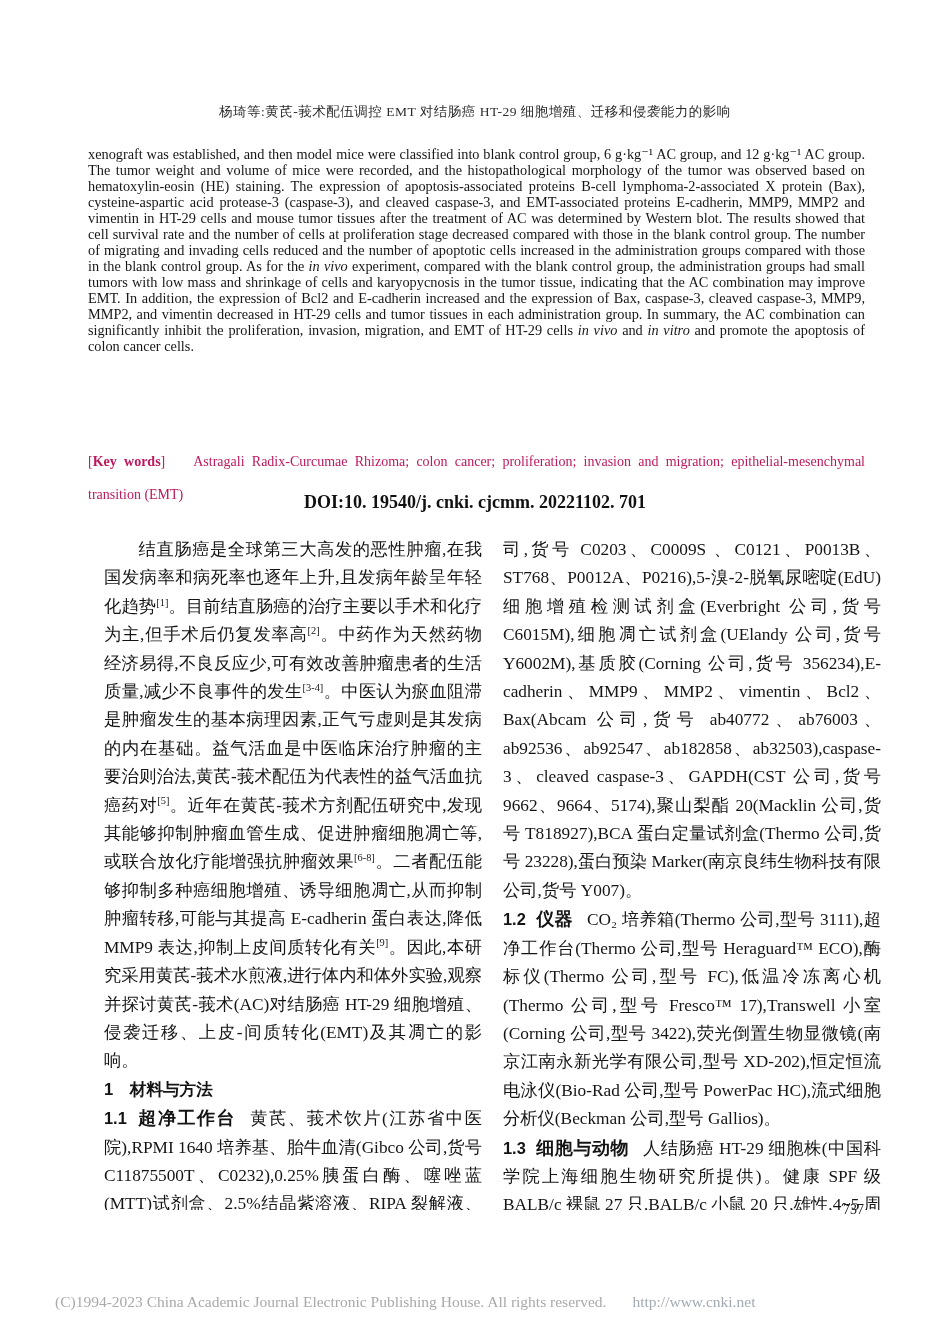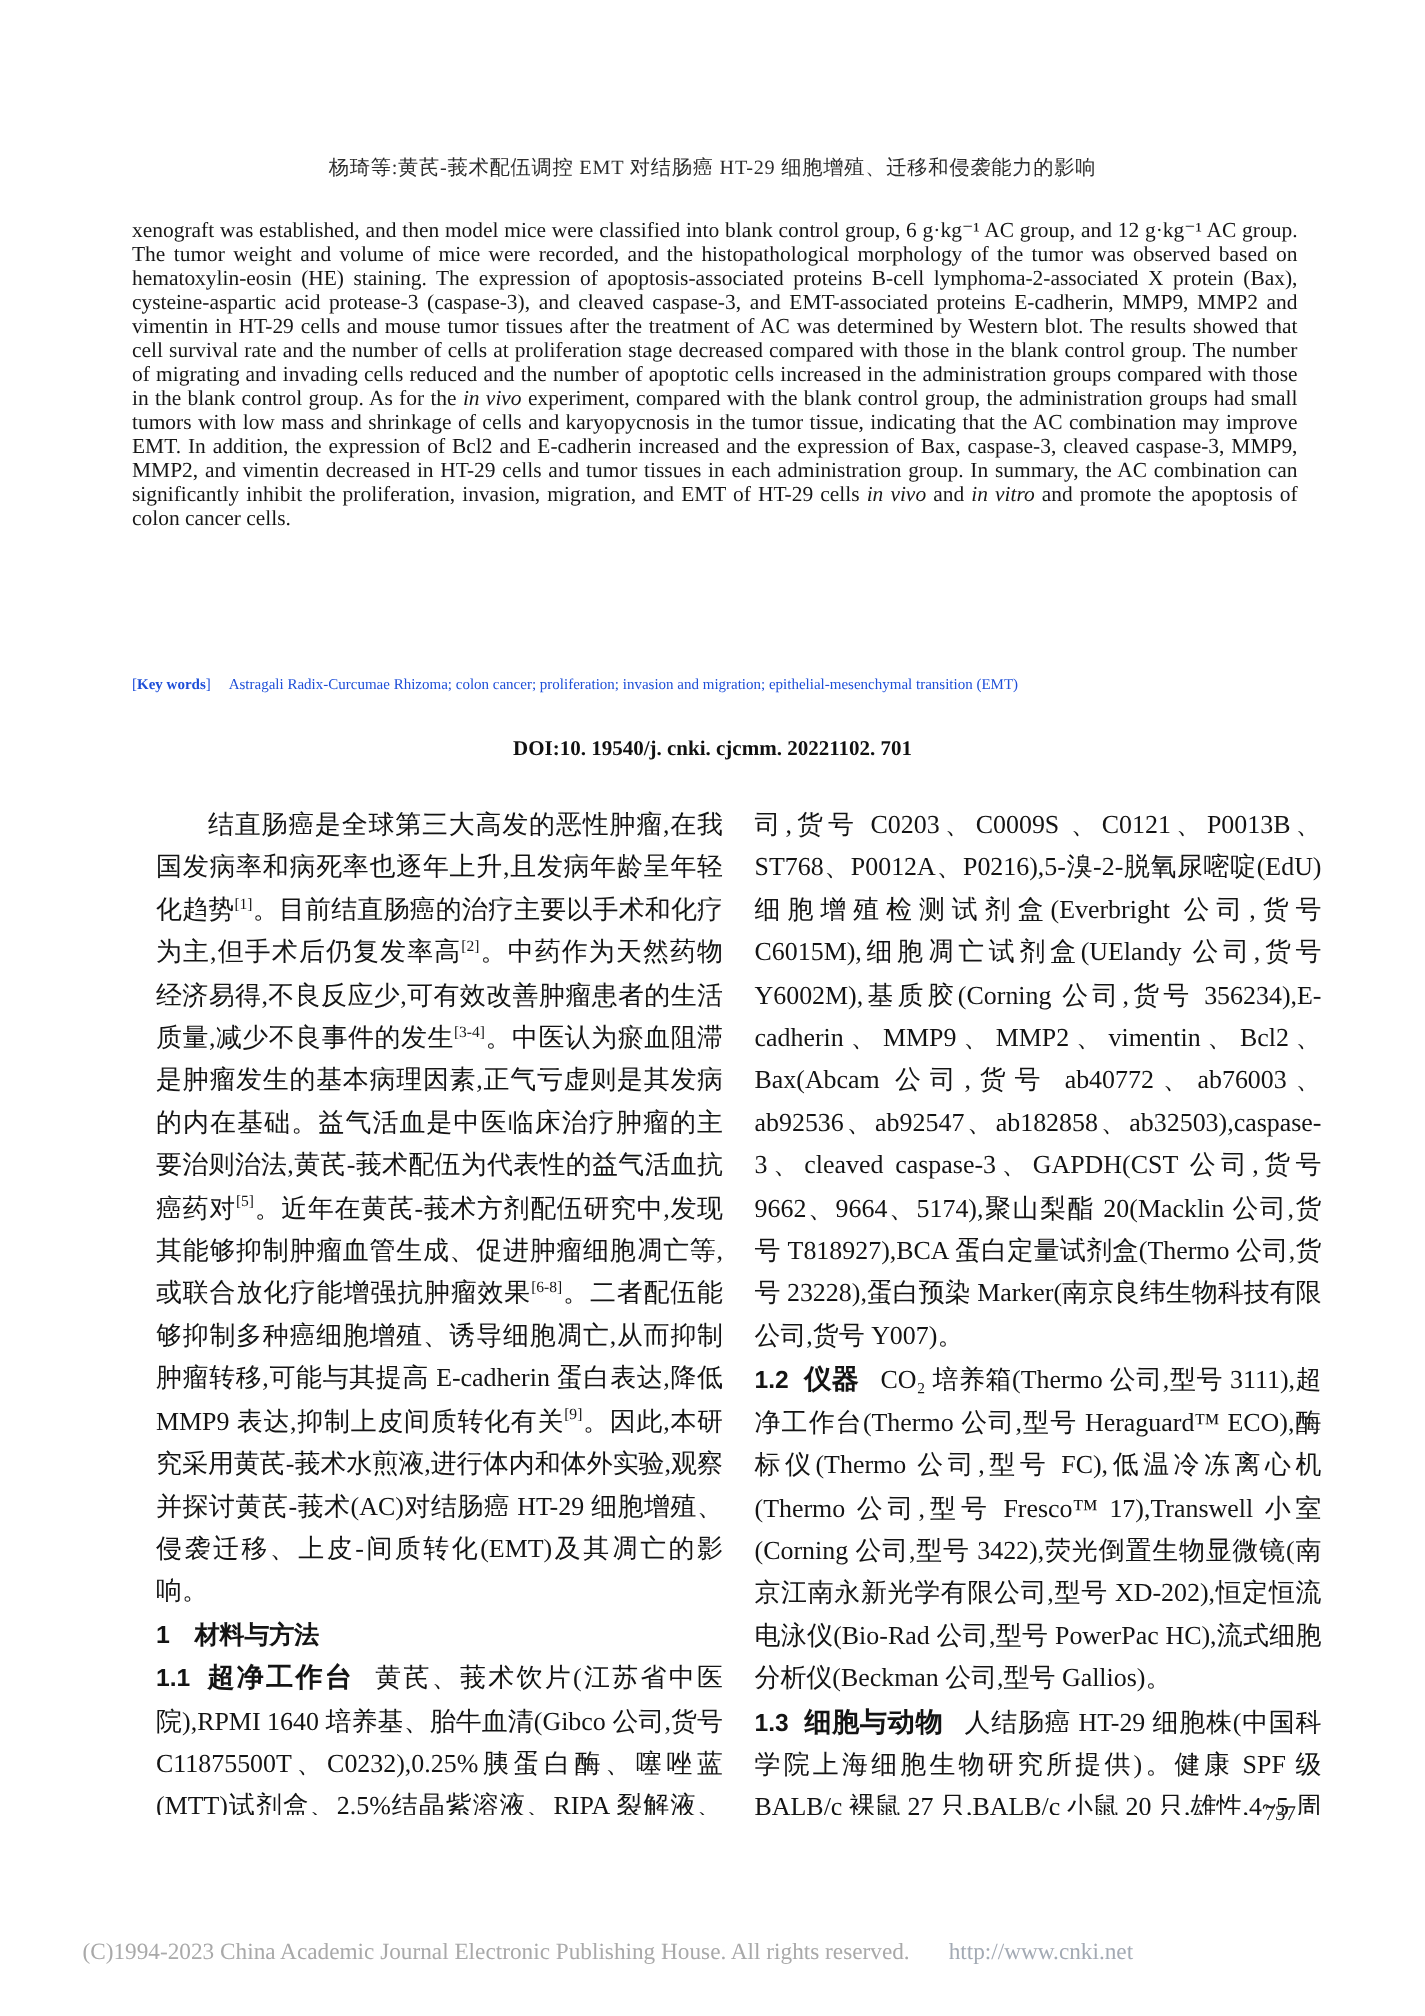--- a/index.html
+++ b/index.html
@@ -12,25 +12,25 @@
   .running-head{
     position:absolute;top:103px;left:0;right:0;text-align:center;
     font-size:13.5px;letter-spacing:.5px;color:#2b2b2b;
   }
   .abstract{
     position:absolute;top:146px;left:88px;width:777px;
     font-size:14.3px;line-height:16px;text-align:justify;color:#161616;
   }
   .keywords{
     position:absolute;top:445px;left:88px;width:777px;
-    font-size:10px;line-height:23px;text-align:justify;color:#1d4ed8;
+    font-size:14px;line-height:33px;text-align:justify;color:#be185d;
   }
   .doi{
     position:absolute;top:492px;left:0;right:0;text-align:center;
-    font-size:14px;font-weight:bold;color:#111;
+    font-size:18px;font-weight:bold;color:#111;
   }
   .columns{
     position:absolute;top:536px;left:88px;width:777px;height:674px;
     overflow:hidden;display:flex;gap:21px;margin-left:16px;
   }
   .col{
     width:378px;font-size:17.3px;line-height:28.4px;text-align:justify;
     color:#141414;
   }
   .col p{margin:0;}

